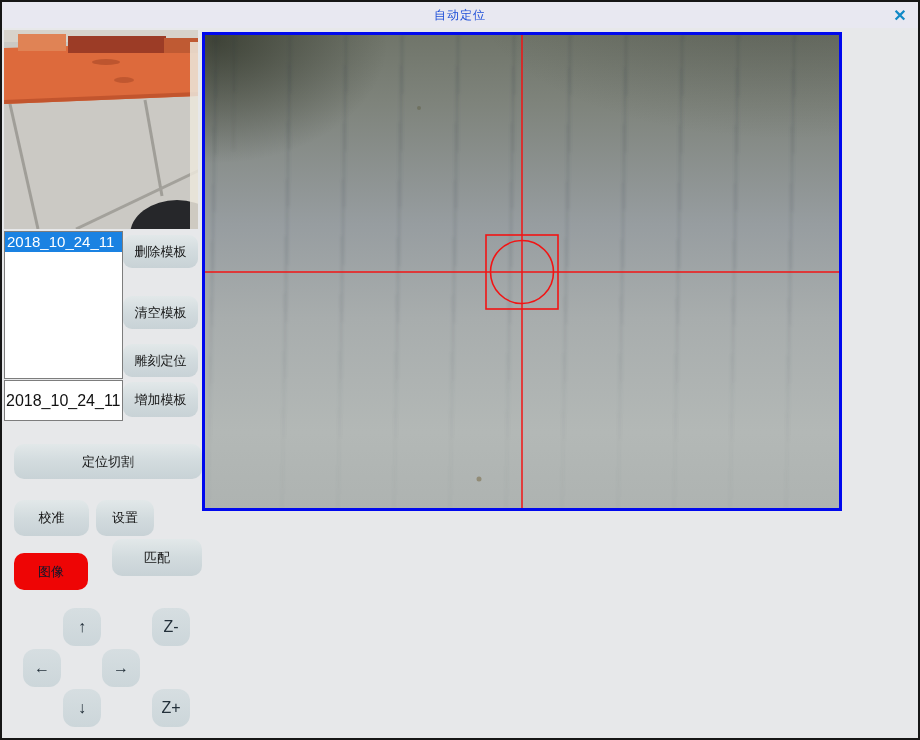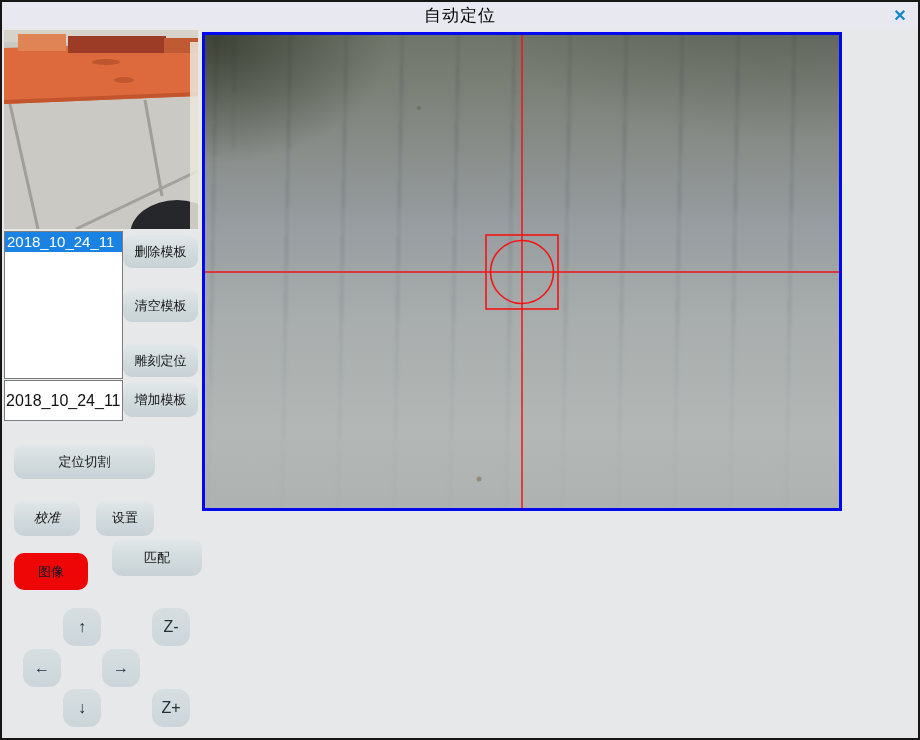--- a/index.html
+++ b/index.html
@@ -12,21 +12,21 @@
     font-family:"Liberation Sans","DejaVu Sans",sans-serif;
     overflow:hidden;
   }
   
   .titlebar{
     position:absolute;left:0;top:0;width:916px;height:26px;
     background:#e8e8f1;
     display:flex;align-items:center;justify-content:center;
   }
   .titlebar .title{
-    font-size:17px;color:#000000;letter-spacing:1px;
+    font-size:12px;color:#1d4ed8;letter-spacing:1px;
   }
   .close-btn{
     position:absolute;right:6px;top:2px;width:24px;height:22px;
     display:flex;align-items:center;justify-content:center;
     color:#1189c6;font-size:16px;font-weight:900;cursor:pointer;
     background:transparent;border:none;
   }
   
   .thumb{
     position:absolute;left:2px;top:28px;width:194px;height:199px;
@@ -52,25 +52,25 @@
     position:absolute;
     background:linear-gradient(180deg,#e2e8e9 0%,#d2dbde 50%,#c8d2d6 100%);
     border:none;border-radius:10px;
     font-family:"Liberation Sans","DejaVu Sans",sans-serif;
     font-size:13px;color:#141414;
     display:flex;align-items:center;justify-content:center;
     cursor:pointer;padding:0;
   }
   .tpl-btn{left:121px;width:75px;height:33px;border-radius:9px;}
   #btn-delete{top:233px;}
-  #btn-clear{top:287px;}
+  #btn-clear{top:294px;}
   #btn-engrave{top:342px;}
   #btn-add{top:380px;height:35px;}
-  #btn-poscut{left:12px;top:442px;width:141px;height:35px;}
-  #btn-calibrate{left:12px;top:498px;width:66px;height:36px;font-style:italic;}
+  #btn-poscut{left:12px;top:442px;width:188px;height:35px;}
+  #btn-calibrate{left:12px;top:498px;width:75px;height:36px;}
   #btn-settings{left:94px;top:498px;width:58px;height:36px;}
   #btn-image{left:12px;top:551px;width:74px;height:37px;
     background:#ee0505;color:#0f172a;}
   #btn-match{left:110px;top:537px;width:90px;height:37px;}
   .jog{
     width:38px;height:38px;border-radius:12px;font-size:16px;color:#23303a;
     background:linear-gradient(180deg,#d6dee1 0%,#ccd6da 100%);
   }
   #jog-up{left:61px;top:606px;}
   #jog-zminus{left:150px;top:606px;}

